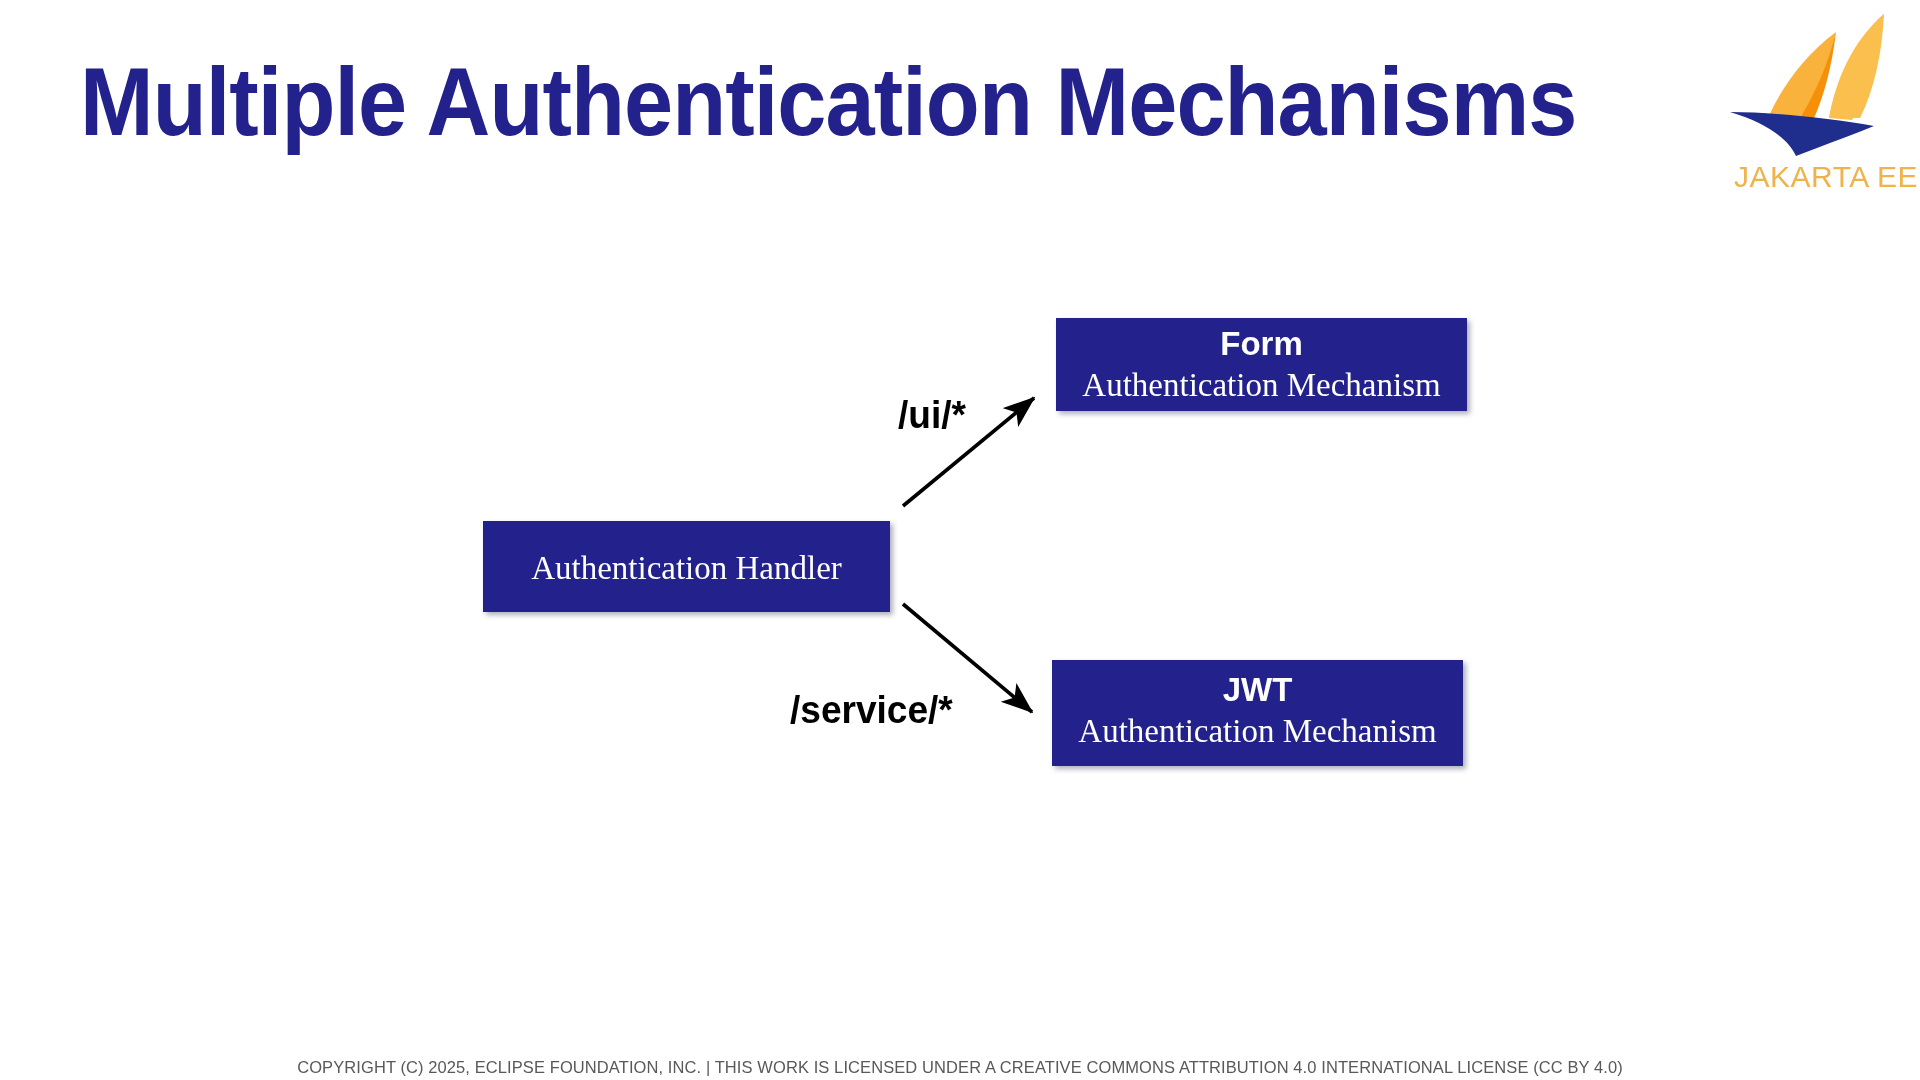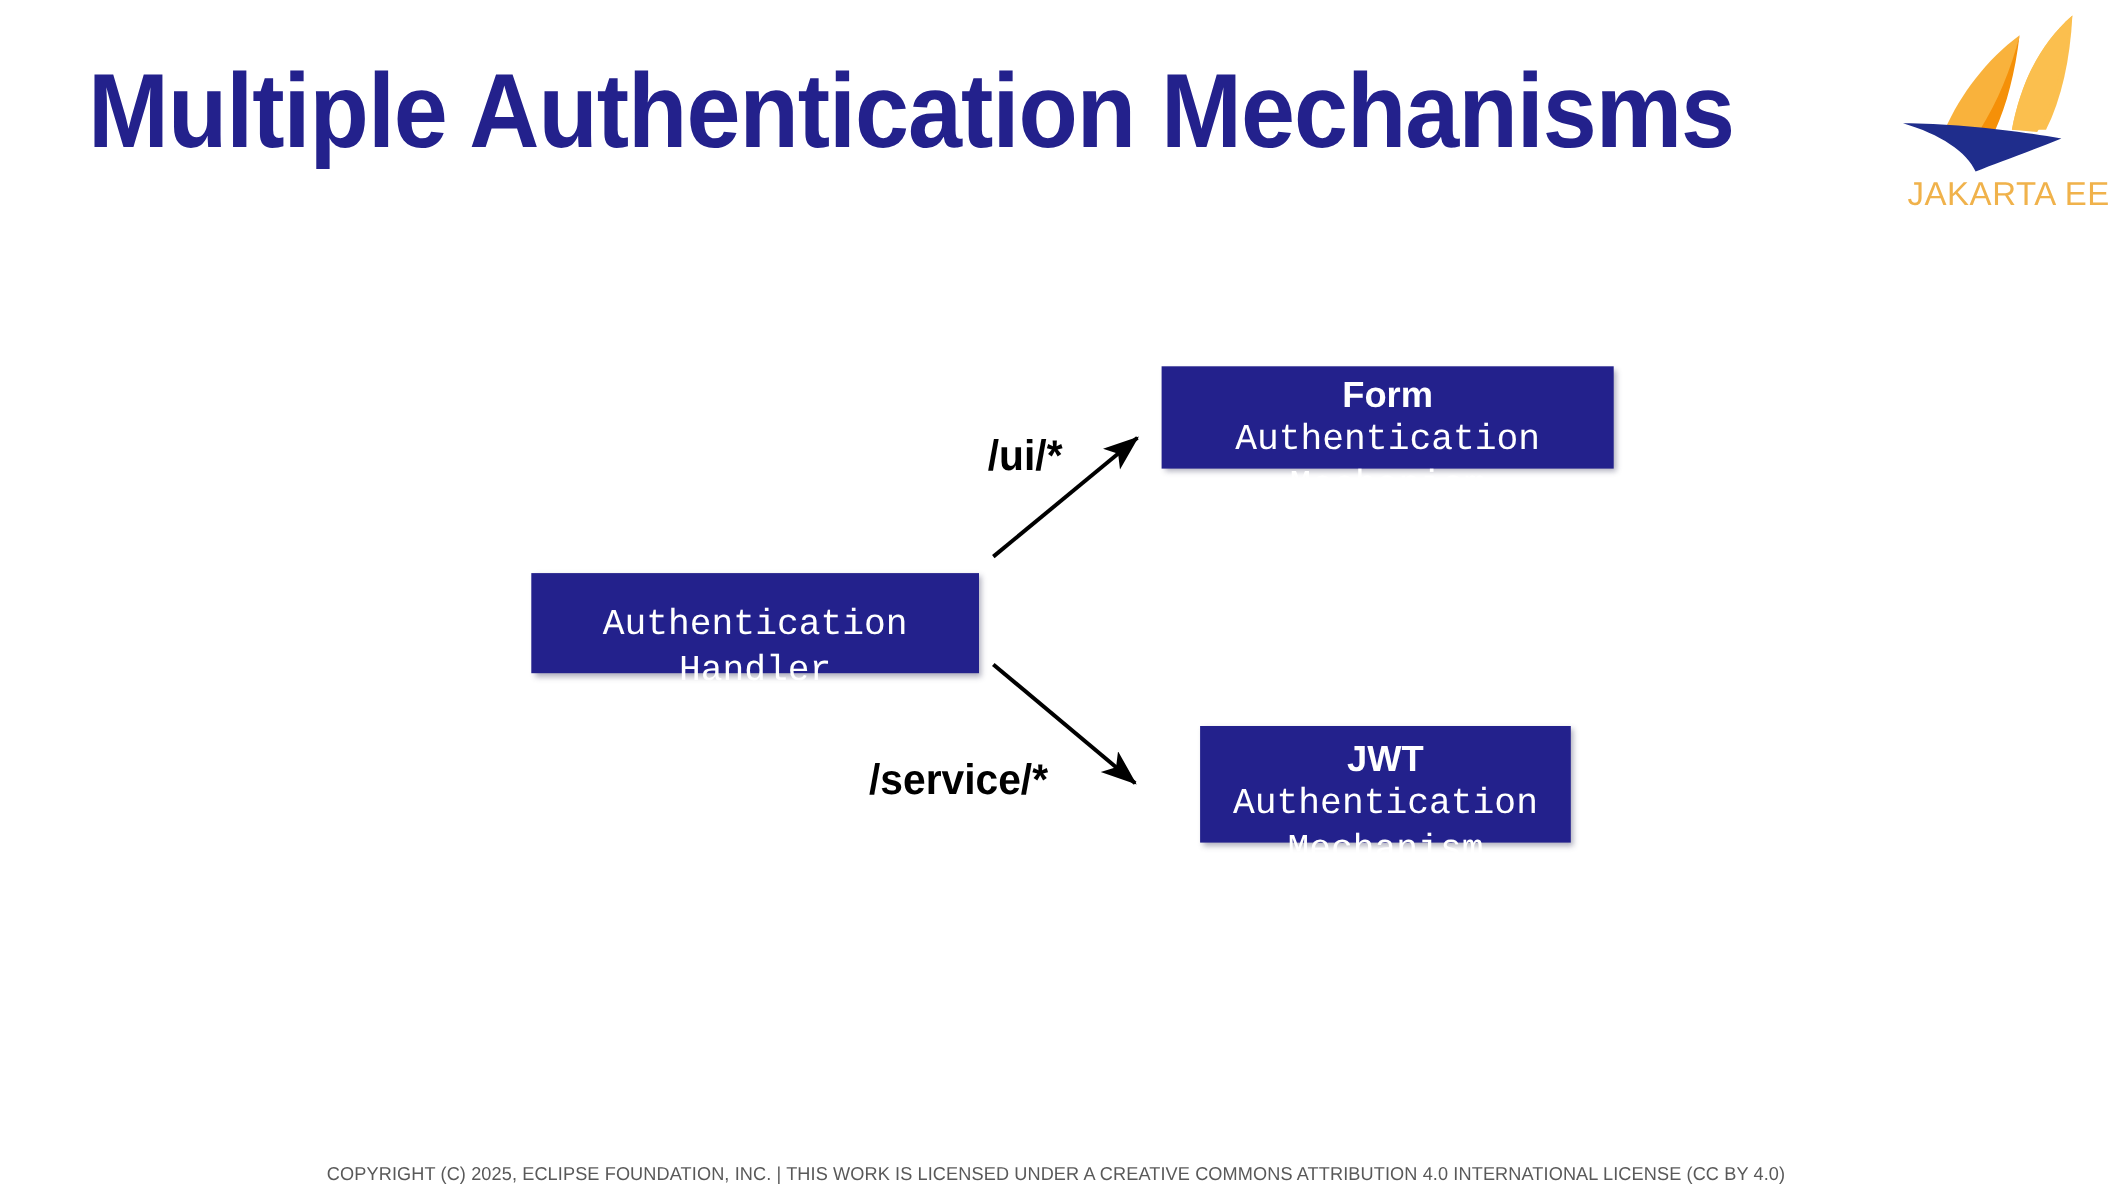--- a/index.html
+++ b/index.html
@@ -75,39 +75,39 @@
   }
   .node-title {
     font-family: "Liberation Sans", sans-serif;
     font-weight: bold;
     font-size: 33px;
     line-height: 40px;
     text-align: center;
     color: #ffffff;
   }
   .node-sub {
-    font-family: Liberation Mono, monospace;
+    font-family: Liberation Serif, serif;
     font-weight: normal;
     font-size: 33px;
     line-height: 42px;
     text-align: center;
     color: #ffffff;
   }
 
   #node-form {
     left: 1056px;
-    top: 333px;
+    top: 318px;
     width: 411px;
     height: 93px;
     padding-top: 6px;
   }
   #node-jwt {
-    left: 1091px;
+    left: 1052px;
     top: 660px;
-    width: 337px;
+    width: 411px;
     height: 106px;
     padding-top: 10px;
   }
   #node-handler {
     left: 483px;
     top: 521px;
     width: 407px;
     height: 91px;
   }
   #node-handler .node-sub {

